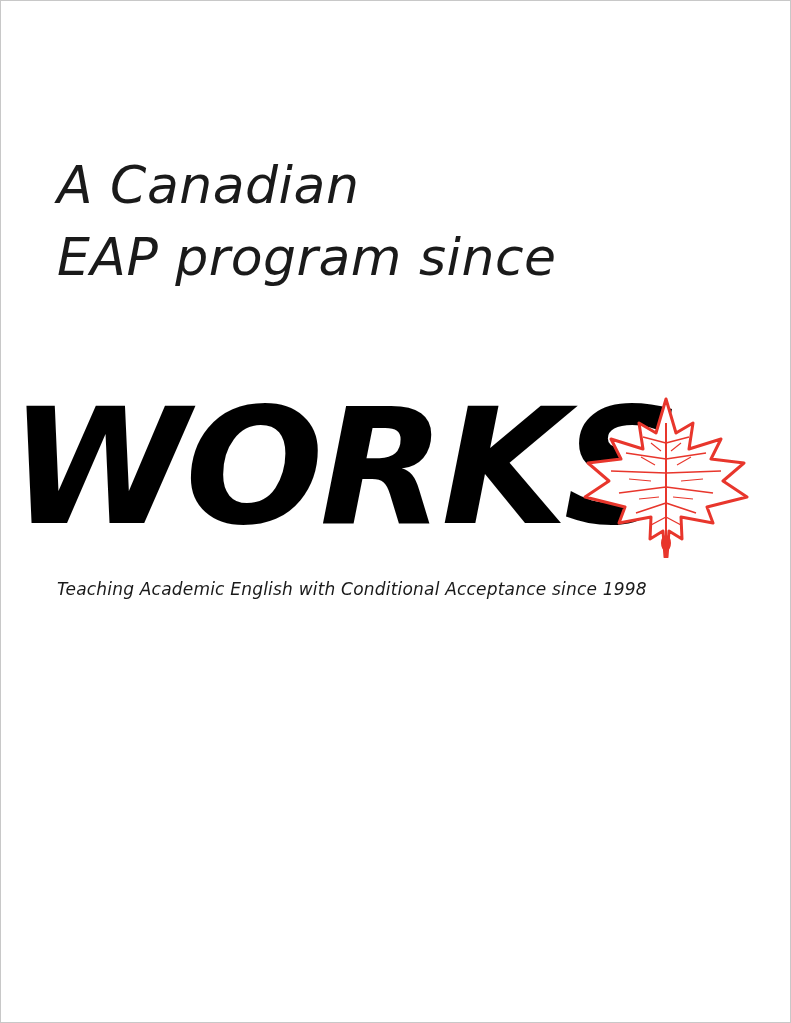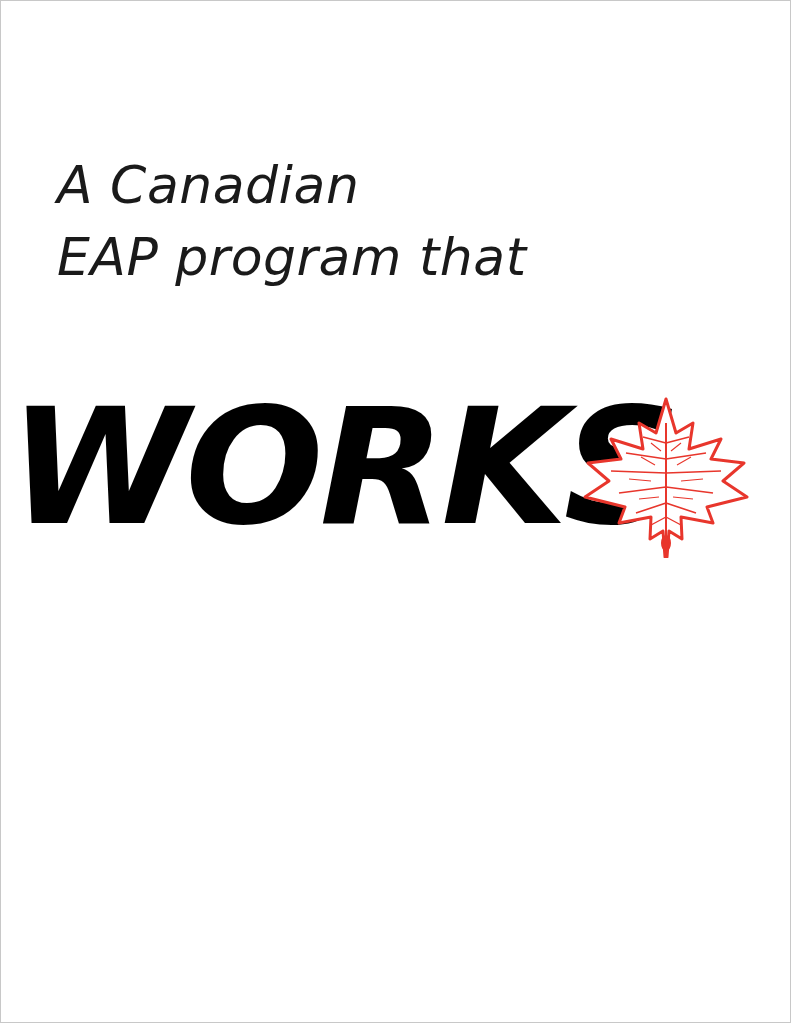--- a/index.html
+++ b/index.html
@@ -92,21 +92,21 @@
   }
 </style>
 </head>
 <body>
 
 <div class="page">
   <div class="content">
 
     <div class="headline-block">
       <div class="headline-line">A Canadian</div>
-      <div class="headline-line">EAP program that</div>
+      <div class="headline-line">EAP program since</div>
     </div>
 
     <div class="works-row">
       <div class="works-word">WORKS</div>
 
       <div class="leaf-wrap">
         <svg viewBox="0 0 170 165" xmlns="http://www.w3.org/2000/svg" aria-hidden="true">
           <g>
             <path d="M85 6 L95 40 L112 30 L108 56 L140 46 L130 66 L163 70 L142 88 L166 104 L126 114 L132 130 L100 124 L101 146 L88 138 L86 164 L84 164 L82 138 L69 146 L70 124 L38 130 L44 114 L4 104 L28 88 L7 70 L40 66 L30 46 L62 56 L58 30 L75 40 Z" fill="#ffffff" stroke="#e8362c" stroke-width="3" stroke-linejoin="round"></path>
             <path d="M85 30 L85 160" stroke="#e8362c" stroke-width="2"></path>
@@ -117,15 +117,16 @@
             <path d="M85 50 L62 44 M85 50 L108 44" stroke="#e8362c" stroke-width="1.4"></path>
             <path d="M85 124 L70 132 M85 124 L100 132" stroke="#e8362c" stroke-width="1.4"></path>
             <path d="M74 72 L60 64 M96 72 L110 64 M70 88 L48 86 M100 88 L122 86" stroke="#e8362c" stroke-width="1.1"></path>
             <path d="M78 104 L58 106 M92 104 L112 106 M80 58 L70 50 M90 58 L100 50" stroke="#e8362c" stroke-width="1.1"></path>
             <ellipse cx="85" cy="150" rx="4" ry="7" fill="none" stroke="#e8362c" stroke-width="2"></ellipse>
           </g>
         </svg>
       </div>
     </div>
 
+    <div class="tagline">Teaching Academic English with Conditional Acceptance since 1998</div>
 
   </div>
 </div>
 
 </body></html>

